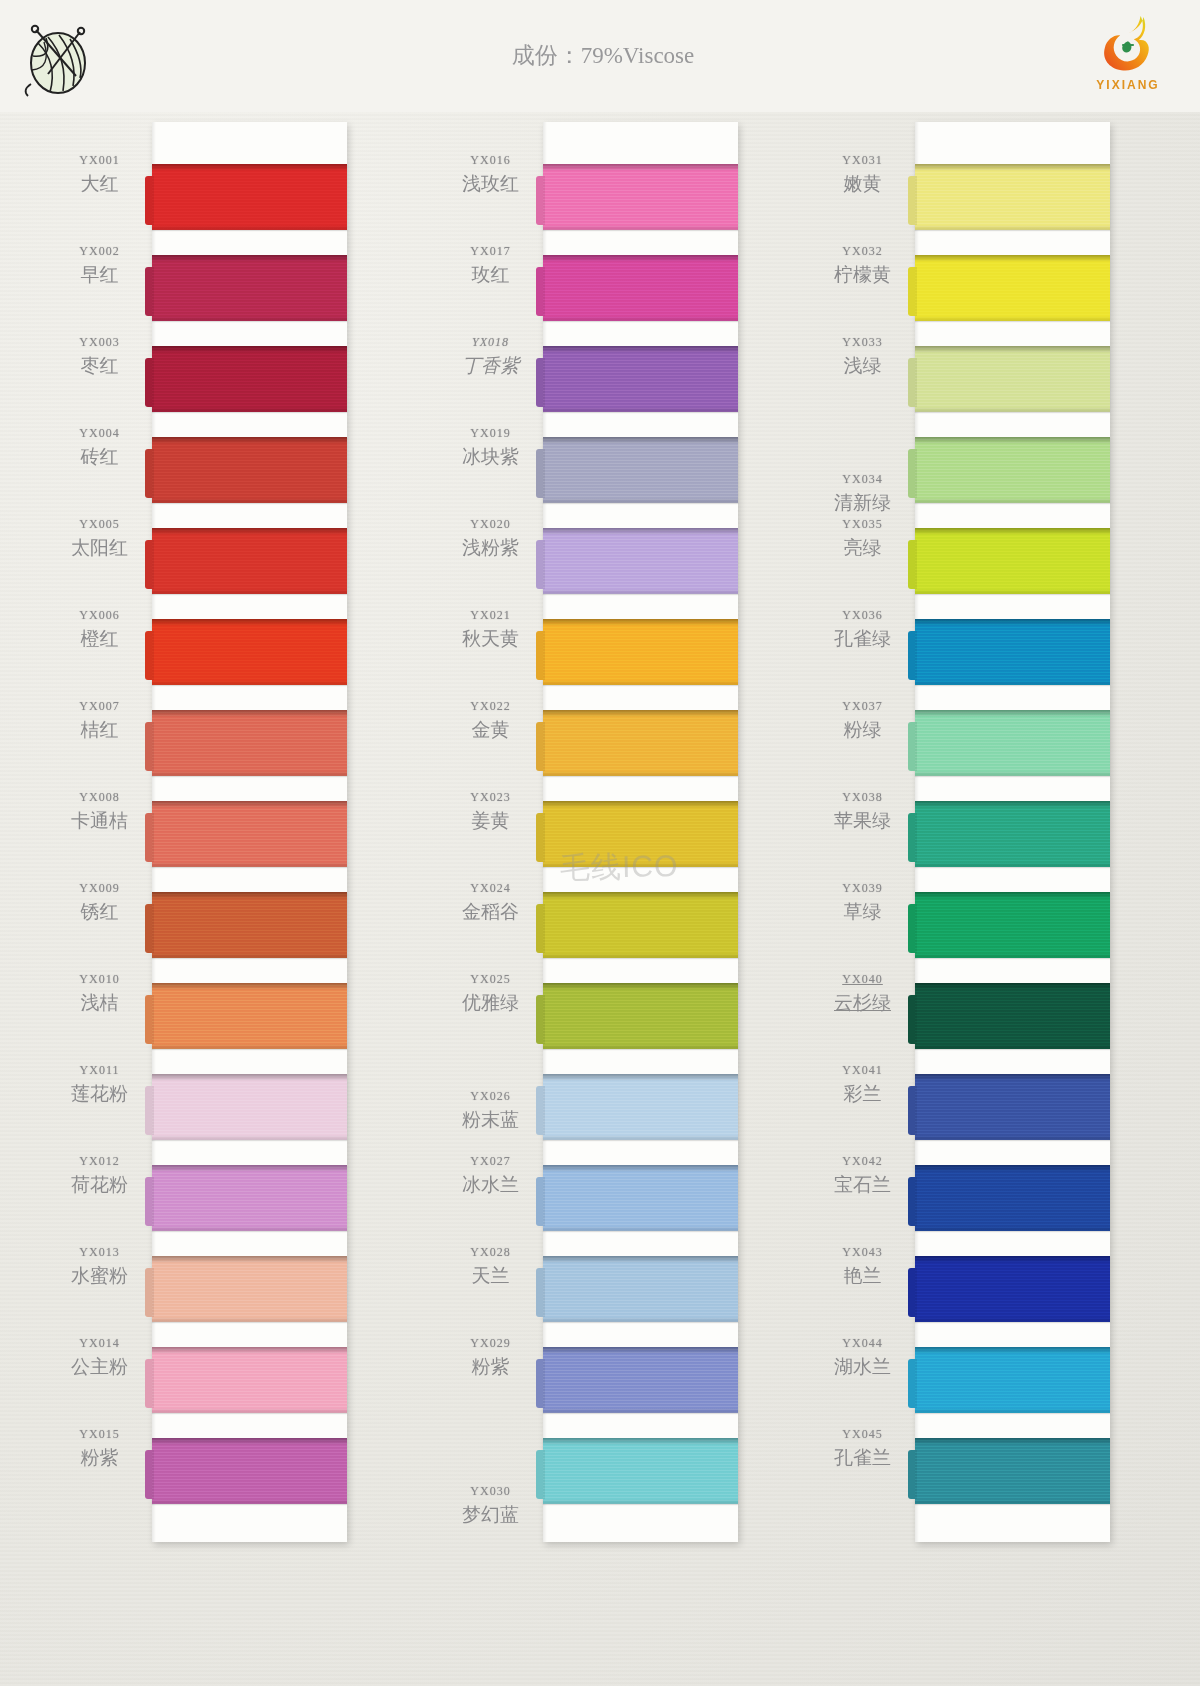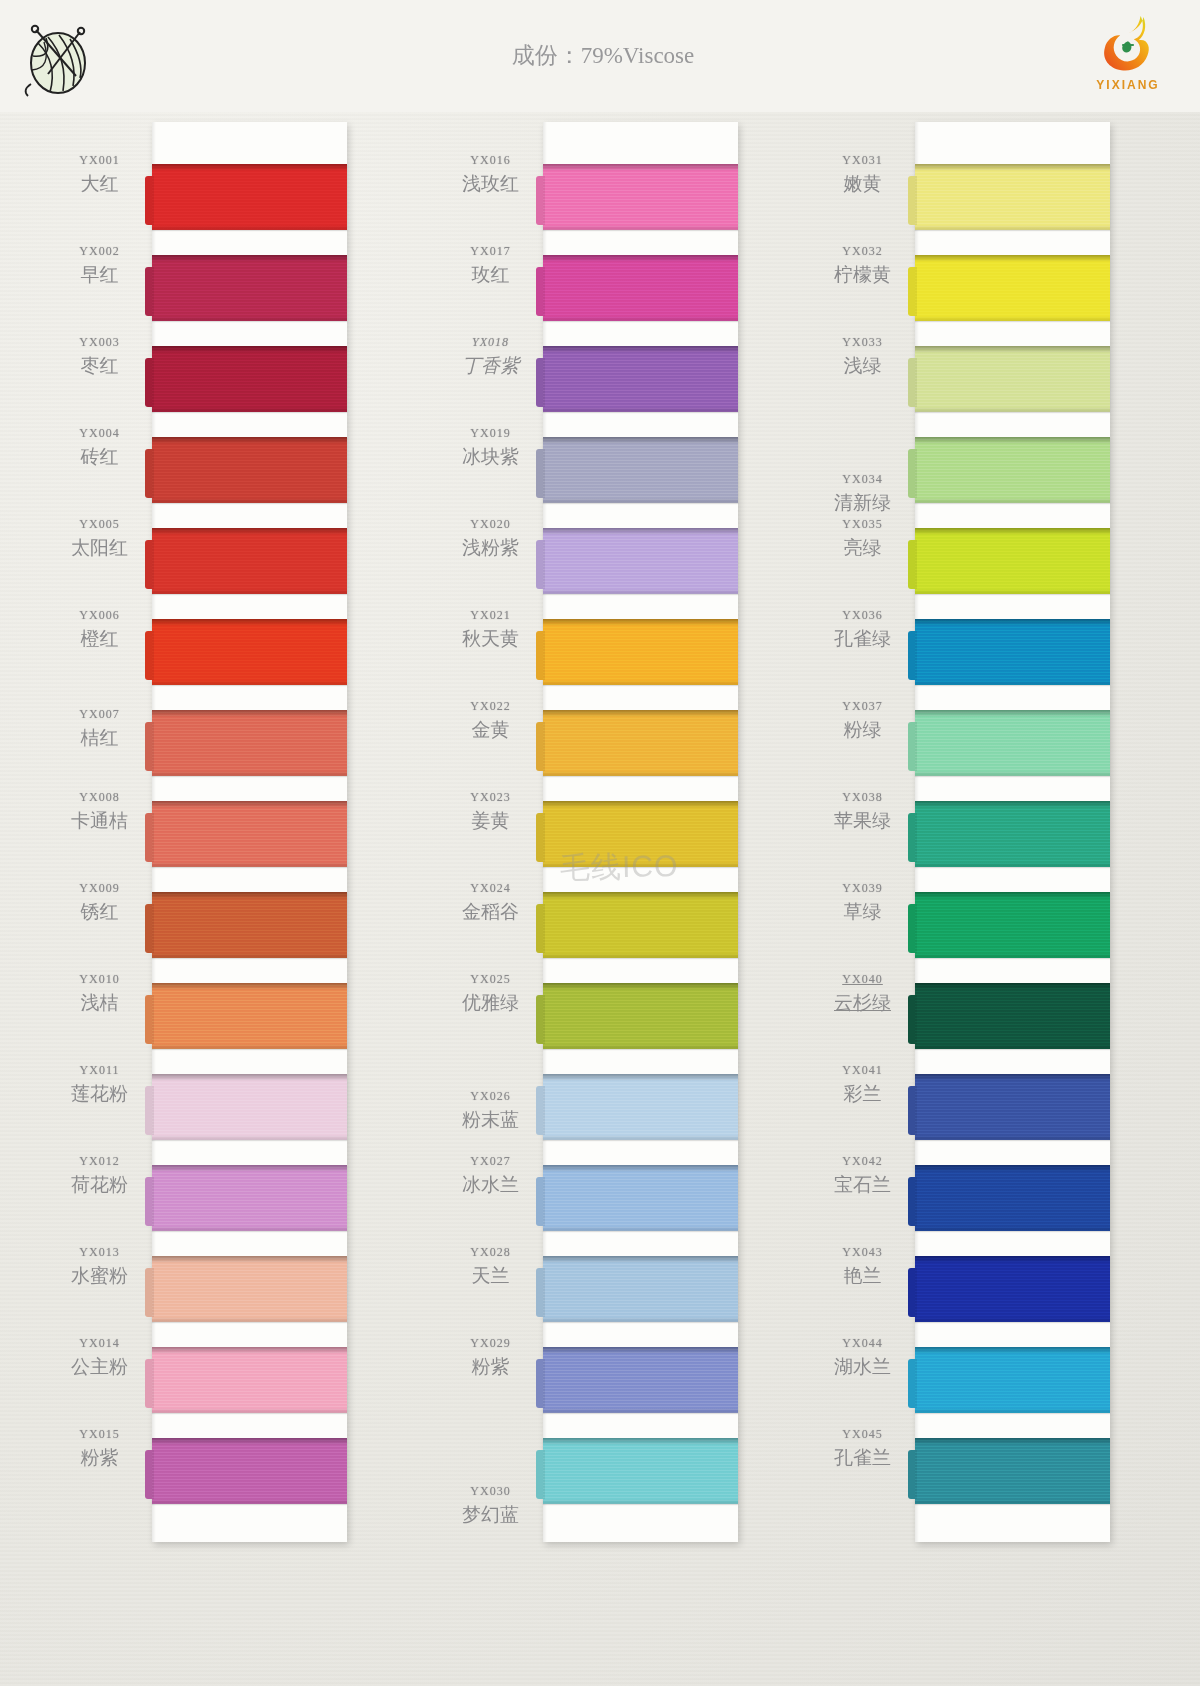--- a/index.html
+++ b/index.html
@@ -235,21 +235,21 @@
         <div class="label" style="left: -100px; top: 495px; width: 95px;">
           <span class="code">YX006</span>
           <span class="cname">橙红</span>
         </div>
         <div class="swatch" title="YX007 桔红" style="top: 598px; width: 195px; height: 66px; background: rgb(222, 106, 88);">
           <div class="leftnub" style="background: rgb(222, 106, 88);"></div>
           <div class="threads"></div>
           <div class="topshade"></div>
           <div class="botshade"></div>
         </div>
-        <div class="label" style="left: -100px; top: 586px; width: 95px; margin-top: 8px;">
+        <div class="label" style="left: -100px; top: 586px; width: 95px;">
           <span class="code">YX007</span>
           <span class="cname">桔红</span>
         </div>
         <div class="swatch" title="YX008 卡通桔" style="top: 689px; width: 195px; height: 66px; background: rgb(226, 112, 94);">
           <div class="leftnub" style="background: rgb(226, 112, 94);"></div>
           <div class="threads"></div>
           <div class="topshade"></div>
           <div class="botshade"></div>
         </div>
         <div class="label" style="left: -100px; top: 677px; width: 95px;">

